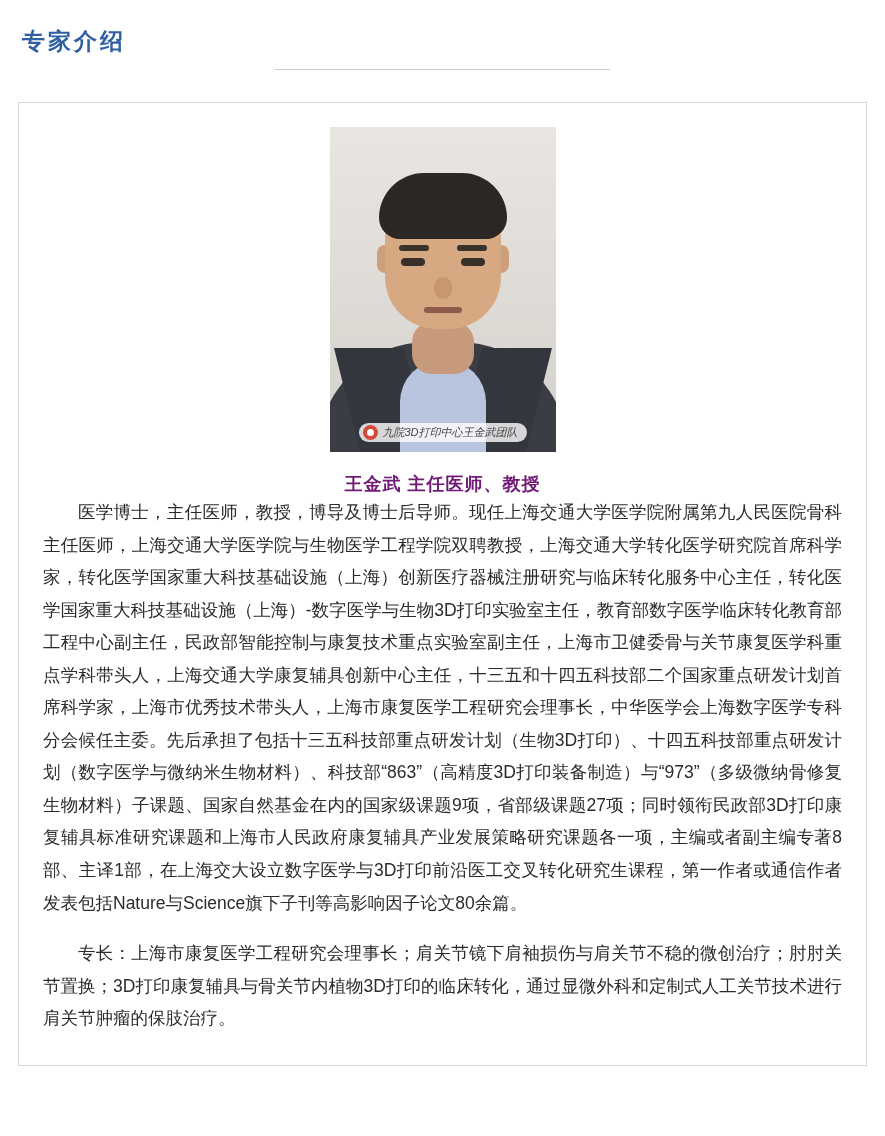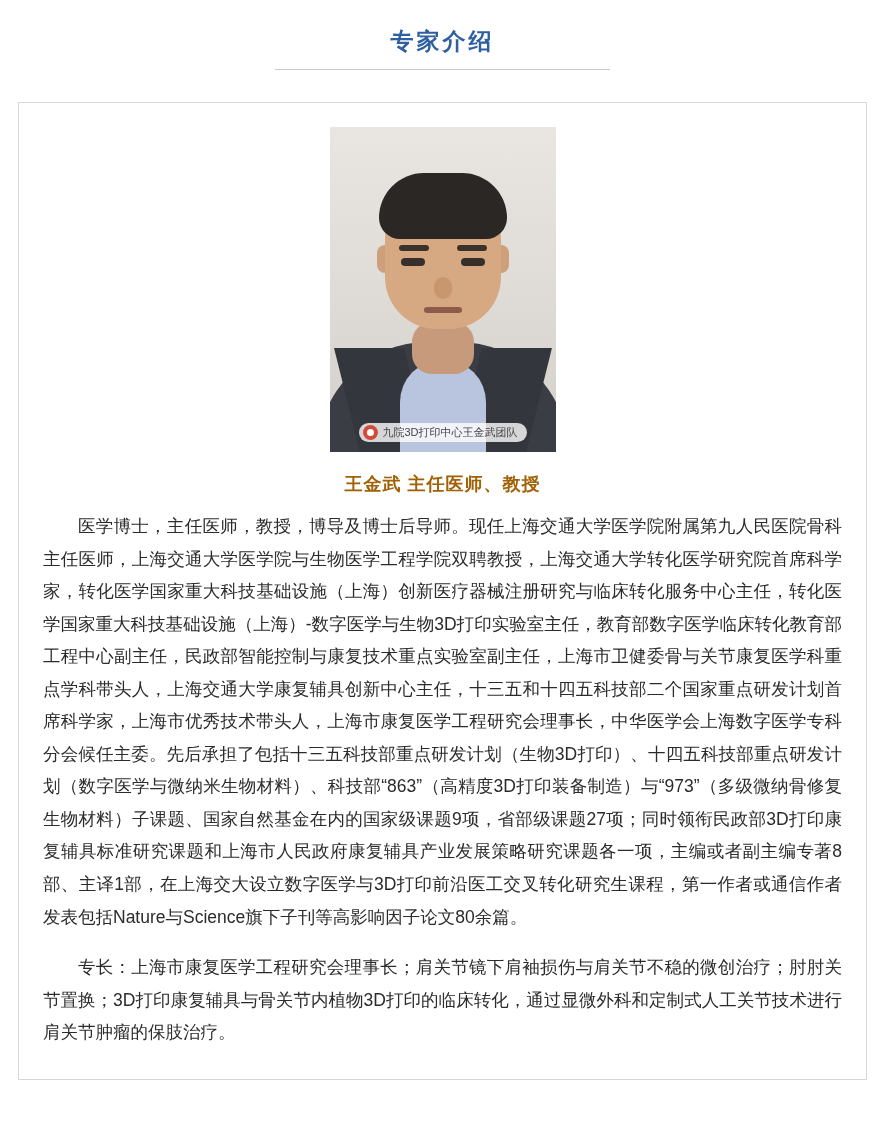--- a/index.html
+++ b/index.html
@@ -16,21 +16,21 @@
   }
   .page {
     width: 885px;
     box-sizing: border-box;
     padding: 0 0 24px 0;
   }
 
   
   .header {
     padding: 22px 0 0 0;
-    text-align: center;
+    text-align: left;
   }
   .header-title {
     display: inline-block;
     font-size: 23px;
     font-weight: bold;
     letter-spacing: 3px;
     color: #2f5fa0;
     padding: 4px 22px 10px 22px;
   }
   .header-rule-wrap {
@@ -189,20 +189,21 @@
     left: 50%;
     bottom: 10px;
     transform: translateX(-50%);
     display: flex;
     align-items: center;
     gap: 5px;
     background: rgba(255,255,255,0.80);
     border-radius: 11px;
     padding: 2px 9px 2px 4px;
     white-space: nowrap;
+    font-style: italic;
   }
   .p-watermark .wm-logo {
     width: 15px;
     height: 15px;
     border-radius: 50%;
     background: #d24a3a;
     display: inline-block;
     position: relative;
     flex: none;
   }
@@ -219,28 +220,28 @@
   .p-watermark .wm-text {
     font-size: 11px;
     color: #444;
   }
 
   
   .name-line {
     text-align: center;
     font-size: 18px;
     font-weight: bold;
-    color: #a16207;
+    color: #701a75;
     margin-top: 20px;
     letter-spacing: 1px;
   }
 
   
   .body-text {
-    margin-top: 14px;
+    margin-top: 0;
   }
   .para {
     font-size: 17.5px;
     line-height: 1.86;
     color: #2b2b2b;
     text-align: justify;
     text-justify: inter-ideograph;
     margin: 0 0 18px 0;
     text-indent: 2em;
   }

